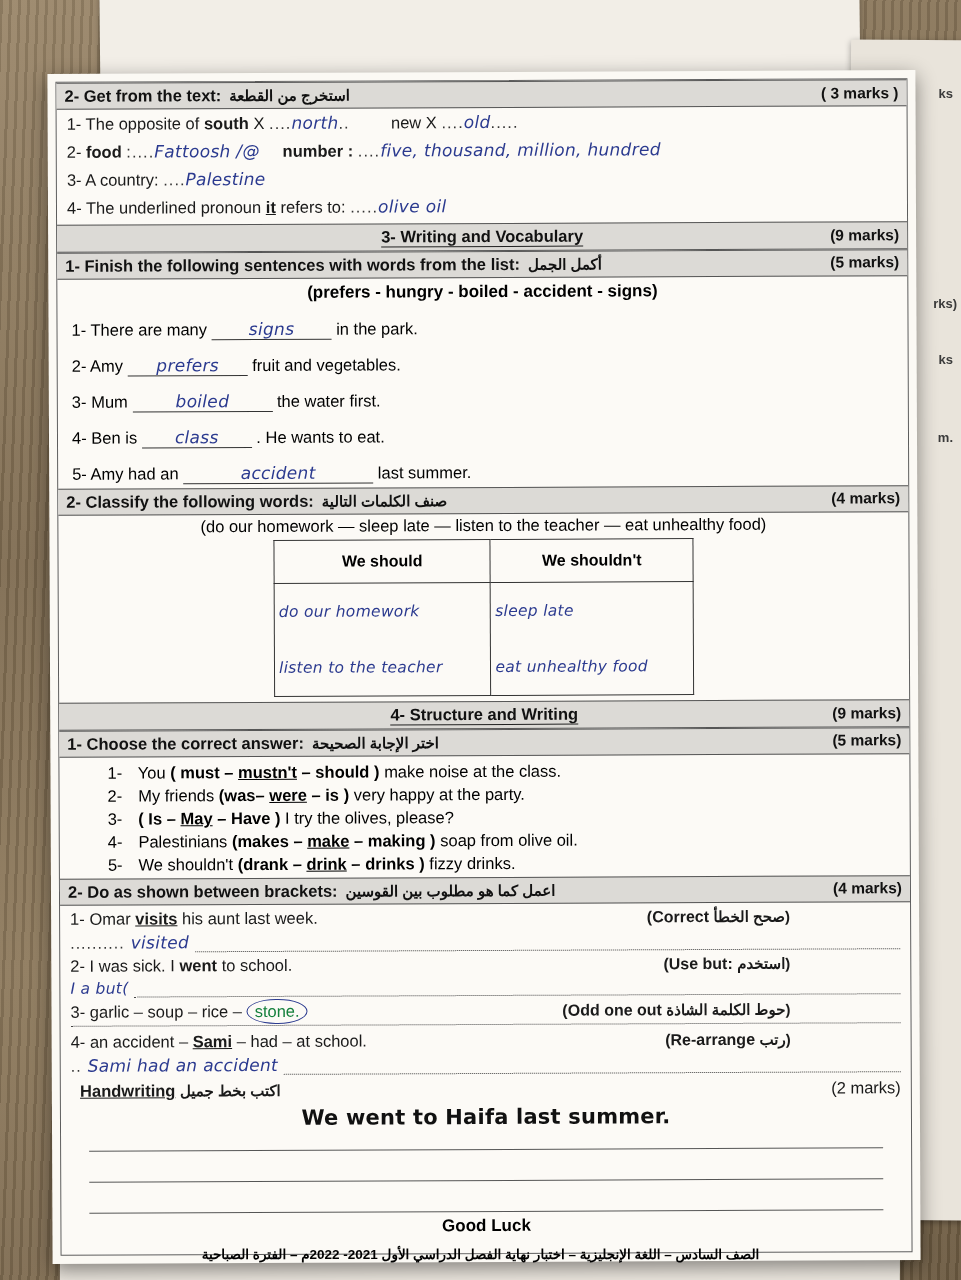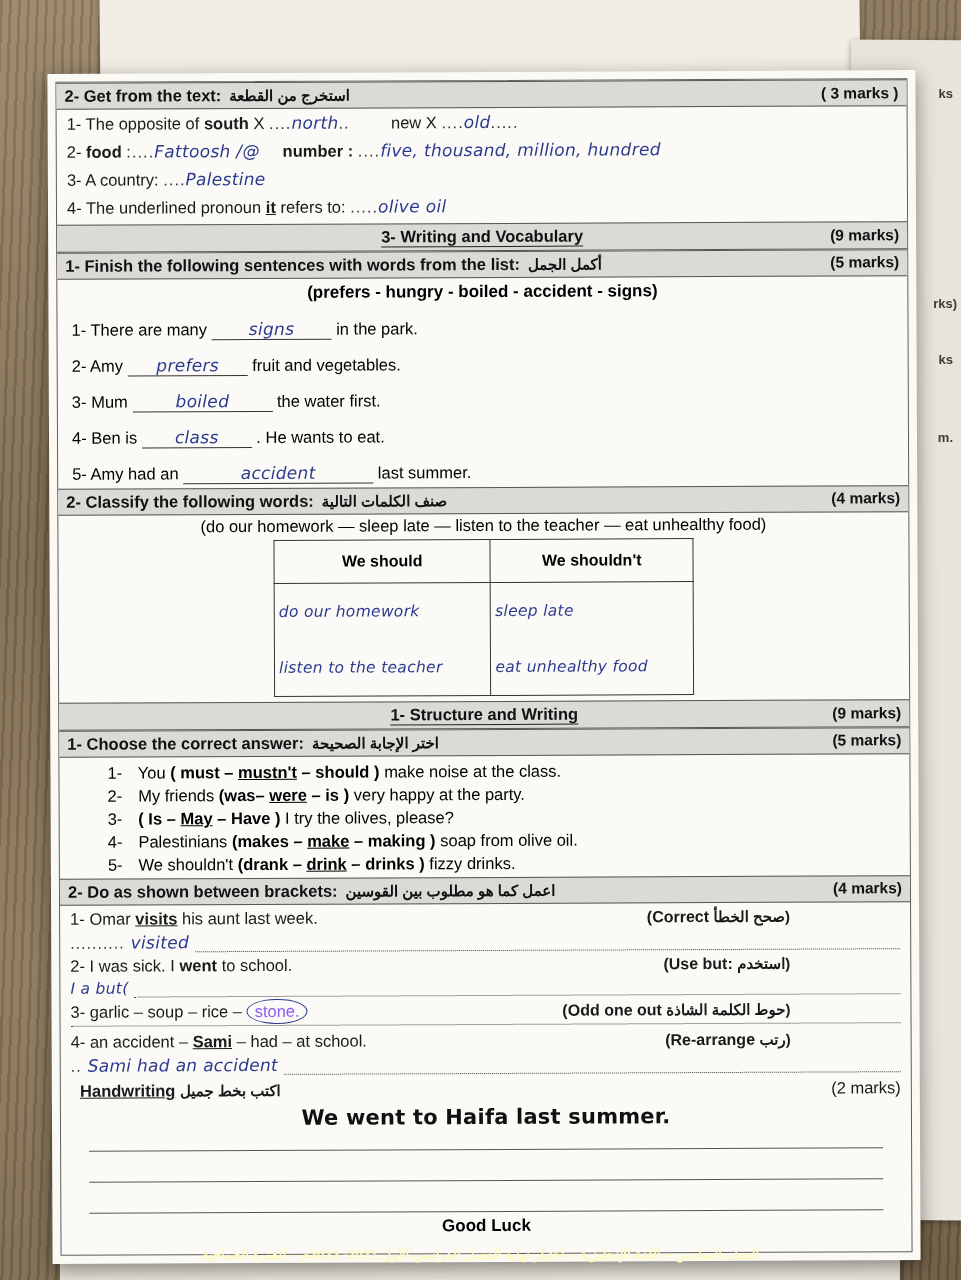--- a/index.html
+++ b/index.html
@@ -95,21 +95,21 @@
   .right-note{font-weight:bold;font-size:16px;}
 
   .hw-sentence{
     text-align:center;font-size:21px;font-weight:bold;color:#111;
     font-family:"DejaVu Sans", sans-serif;letter-spacing:.2px;padding:2px 0 4px;
   }
   .goodluck{text-align:center;font-weight:bold;font-size:17px;padding-top:4px;}
 
   .circle-word{
     display:inline-block;padding:0 7px;border:1.6px solid #2b3a8f;border-radius:50%;
-    color:#8b5cf6;
+    color:#15803d;
   }
 
   .ghost{
     position:absolute;color:rgba(60,60,60,.22);font-size:13px;pointer-events:none;
     font-family:"Liberation Serif", serif;
   }
   .edge-txt{position:absolute;color:#3a3a3a;font-size:13px;font-weight:bold;}
 </style>
 </head>
 <body>
@@ -236,21 +236,21 @@
           <td><span class="hand small">sleep late</span></td>
         </tr>
         <tr class="last">
           <td><span class="hand small">listen to the teacher</span></td>
           <td><span class="hand small">eat unhealthy food</span></td>
         </tr>
       </tbody>
         </table>
 
       <div class="band center" style="margin-top:5px;">
-        <span class="title">1- Structure and Writing</span>
+        <span class="title">4- Structure and Writing</span>
         <span class="marks">(9 marks)</span>
       </div>
 
       <div class="band">
         <span class="ltxt">
           <span>1- Choose the correct answer:</span>
           <span class="ar">اختر الإجابة الصحيحة</span>
         </span>
         <span class="marks">(5 marks)</span>
       </div>
@@ -362,13 +362,13 @@
 
       <div class="blank-line"></div>
       <div class="blank-line" style="margin-top:14px;"></div>
       <div class="blank-line" style="margin-top:14px;"></div>
 
       <div class="goodluck">Good Luck</div>
     </div>
   </div>
 </div>
 
-<div style="position:absolute;left:0;right:0;bottom:18px;text-align:center;font-size:13.5px;font-weight:bold;color:#fef9c3;font-family:'Liberation Sans',sans-serif;">الصف السادس – اللغة الإنجليزية – اختبار نهاية الفصل الدراسي الأول  2021- 2022م – الفترة الصباحية</div>
+<div style="position:absolute;left:0;right:0;bottom:18px;text-align:center;font-size:13.5px;font-weight:bold;color:#000000;font-family:'Liberation Sans',sans-serif;">الصف السادس – اللغة الإنجليزية – اختبار نهاية الفصل الدراسي الأول  2021- 2022م – الفترة الصباحية</div>
 
 </body></html>

